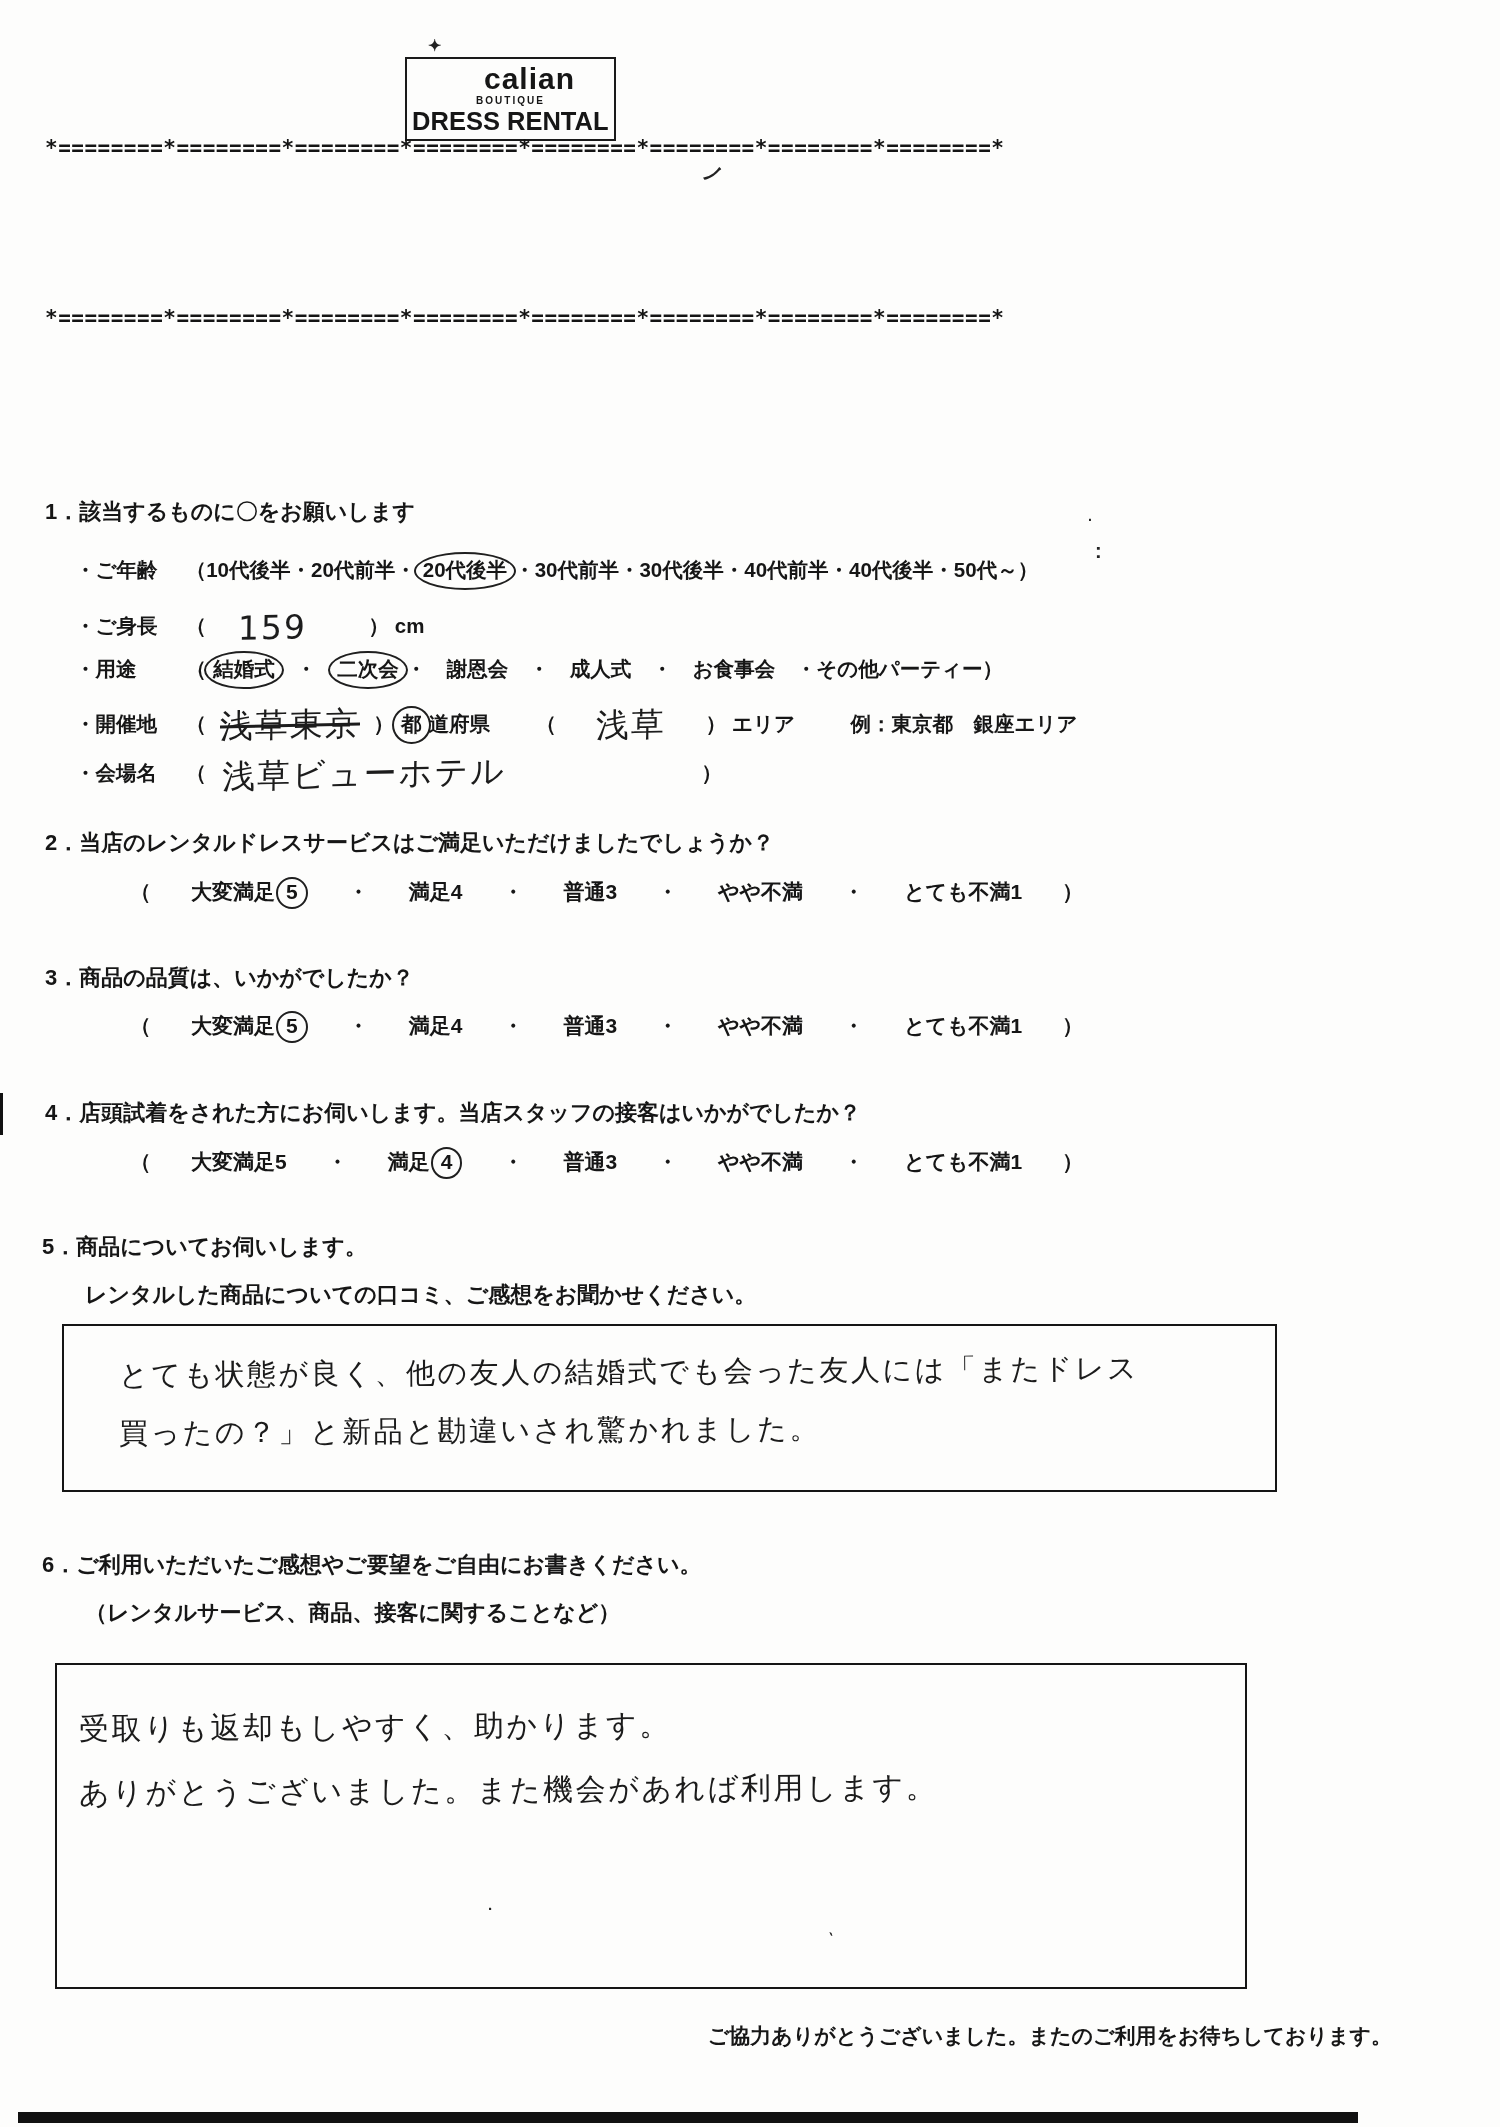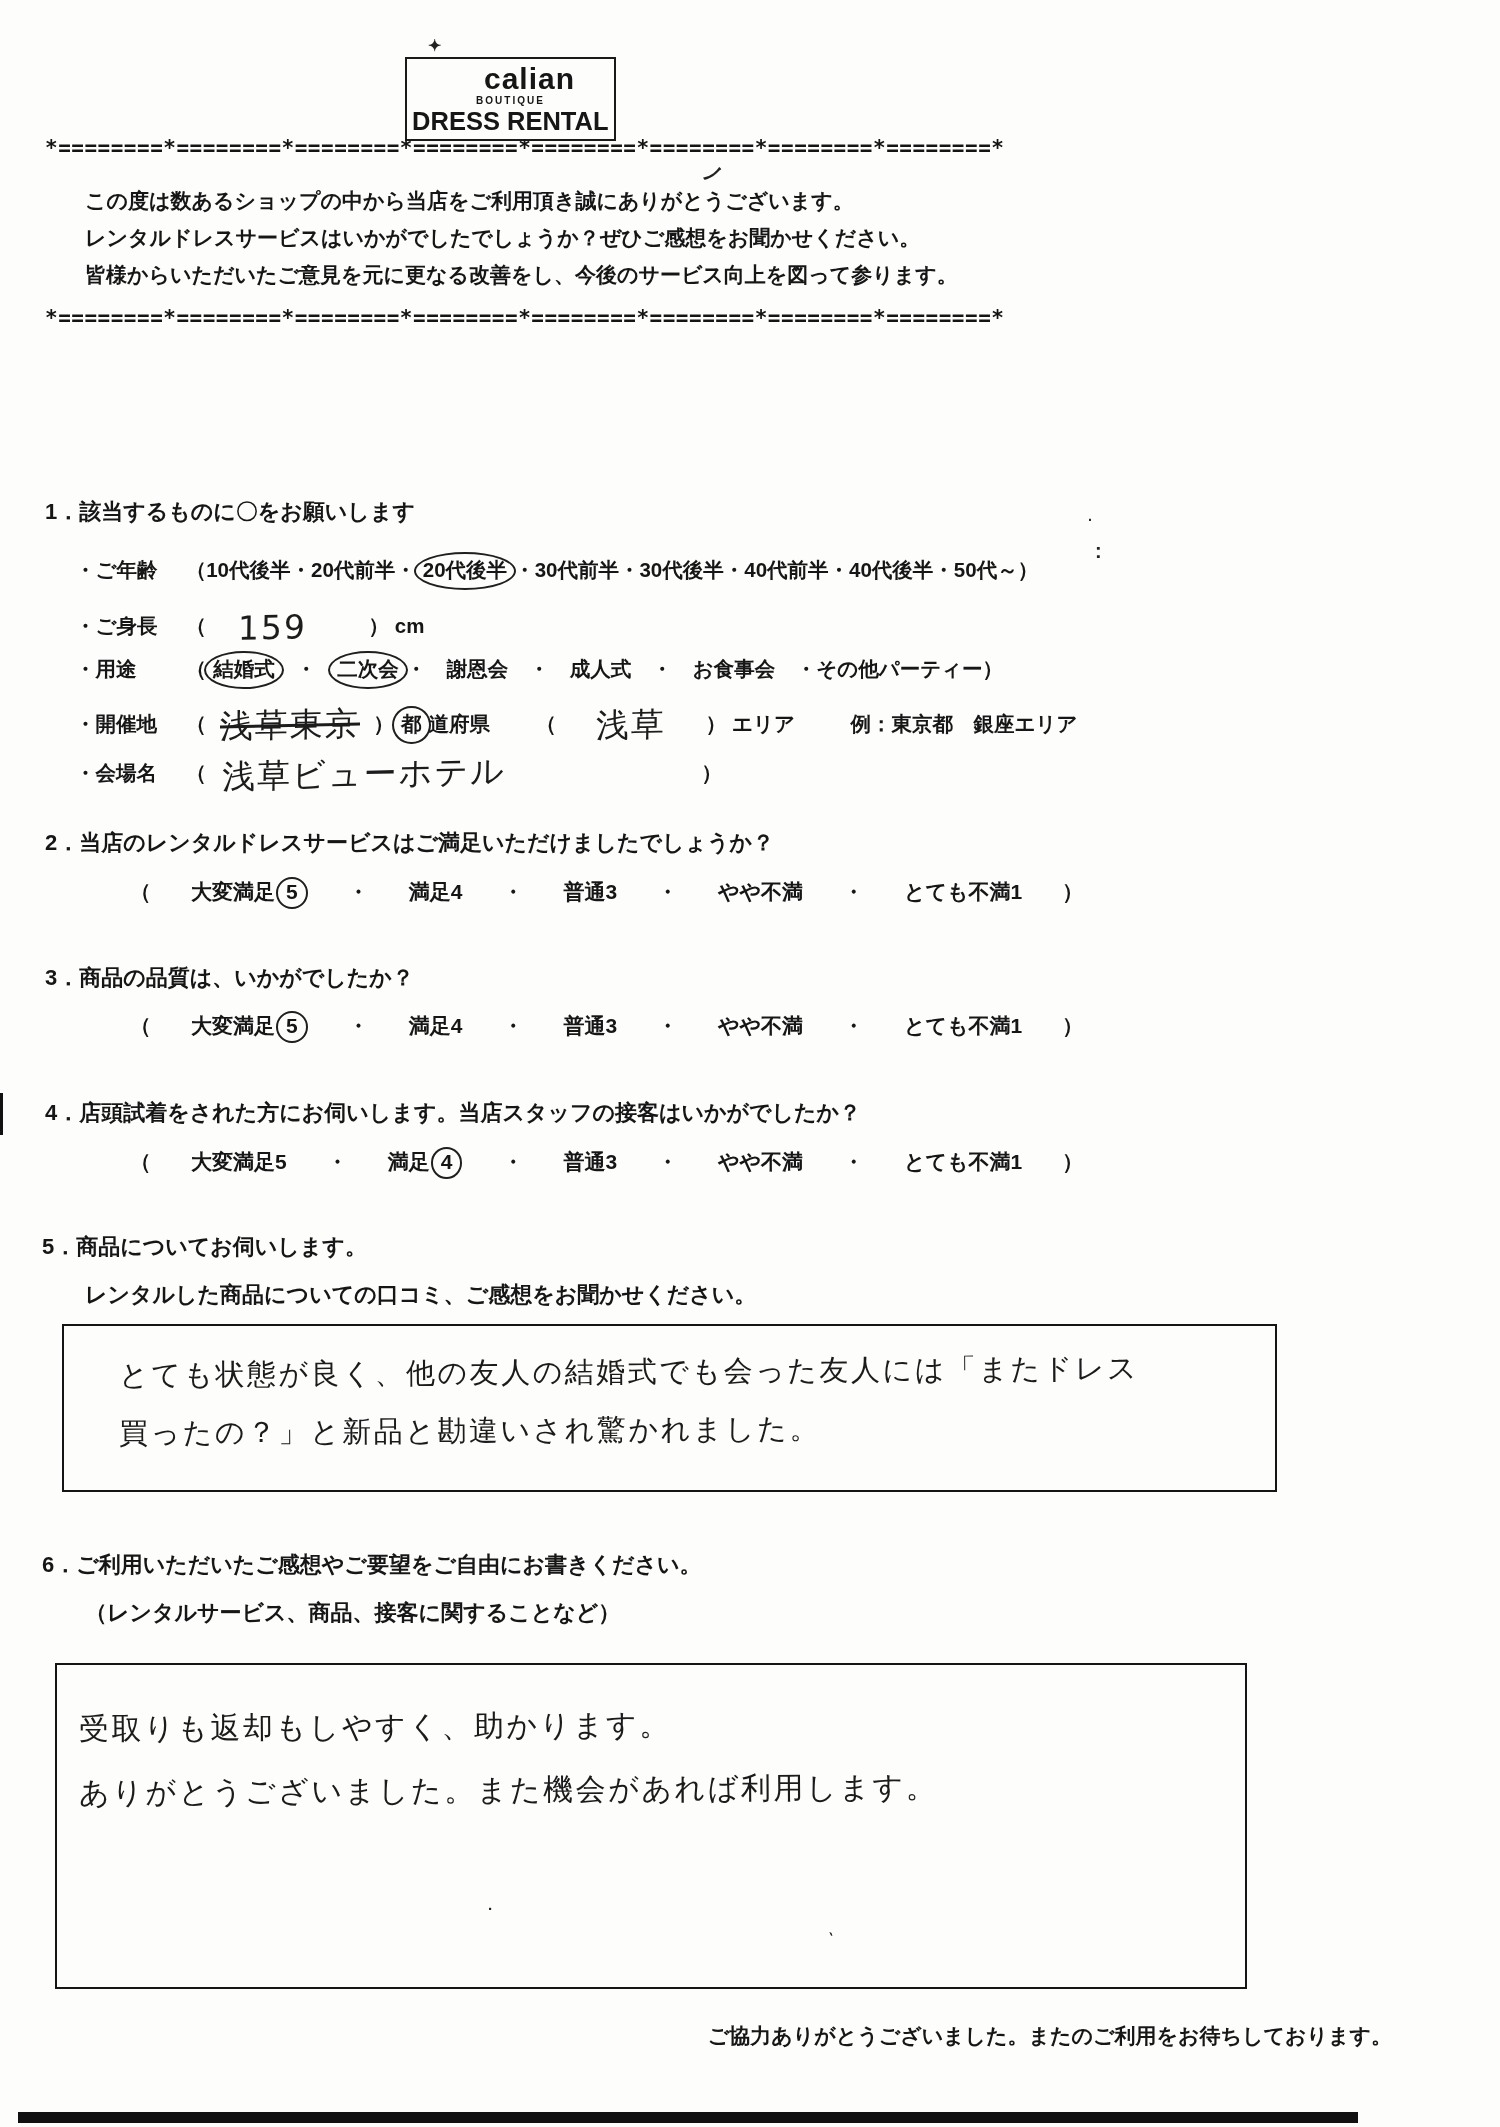--- a/index.html
+++ b/index.html
@@ -94,25 +94,20 @@
 
   <div class="abs logo-box">
     <div class="logo-brand">calian</div>
     <div class="logo-sub">BOUTIQUE</div>
     <div class="logo-title">DRESS RENTAL</div>
   </div>
 
   <div class="abs separator" style="left:45px;top:136px;">*========*========*========*========*========*========*========*========*</div>
   <div class="abs artifact" style="left:703px;top:160px;font-size:20px;transform:rotate(18deg);">ノ</div>
 
-  <div class="abs intro" style="left:85px;top:182px;">
-    <div>この度は数あるショップの中から当店をご利用頂き誠にありがとうございます。</div>
-    <div>レンタルドレスサービスはいかがでしたでしょうか？ぜひご感想をお聞かせください。</div>
-    <div>皆様からいただいたご意見を元に更なる改善をし、今後のサービス向上を図って参ります。</div>
-  </div>
 
   <div class="abs separator" style="left:45px;top:306px;">*========*========*========*========*========*========*========*========*</div>
 
   <div class="abs qtitle" style="left:45px;top:497px;">1．該当するものに〇をお願いします</div>
 
   <div class="abs qline" style="left:75px;top:556px;">
     <span class="lbl">・ご年齢</span>
     <span>（10代後半・20代前半・</span><span class="circle-mark">20代後半</span><span>・30代前半・30代後半・40代前半・40代後半・50代～）</span>
   </div>
 

